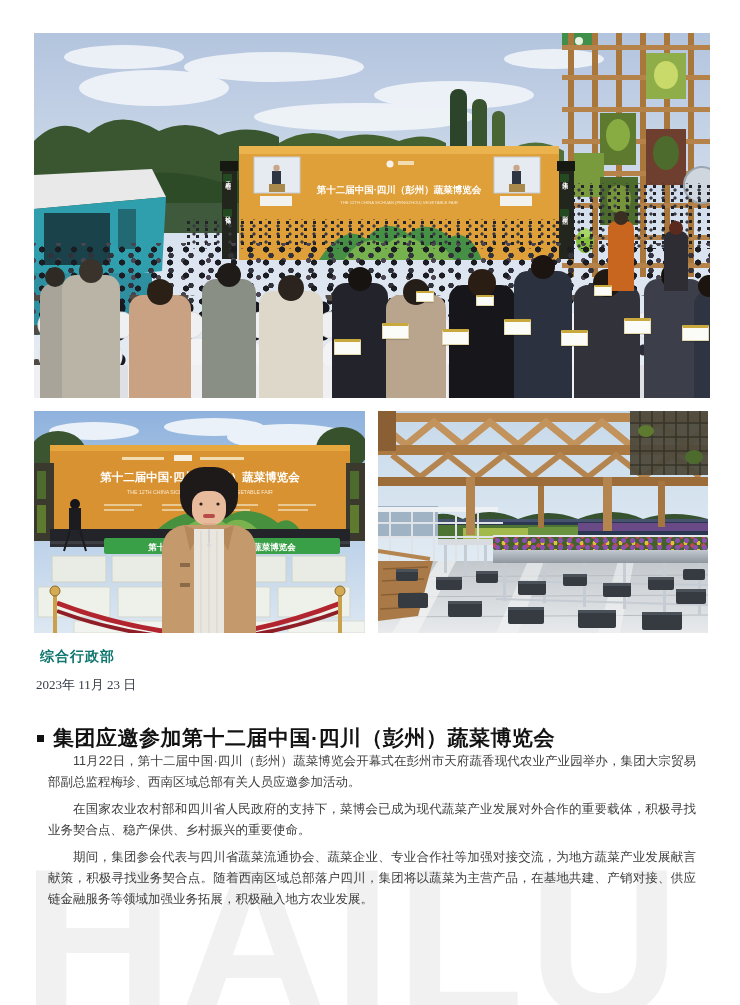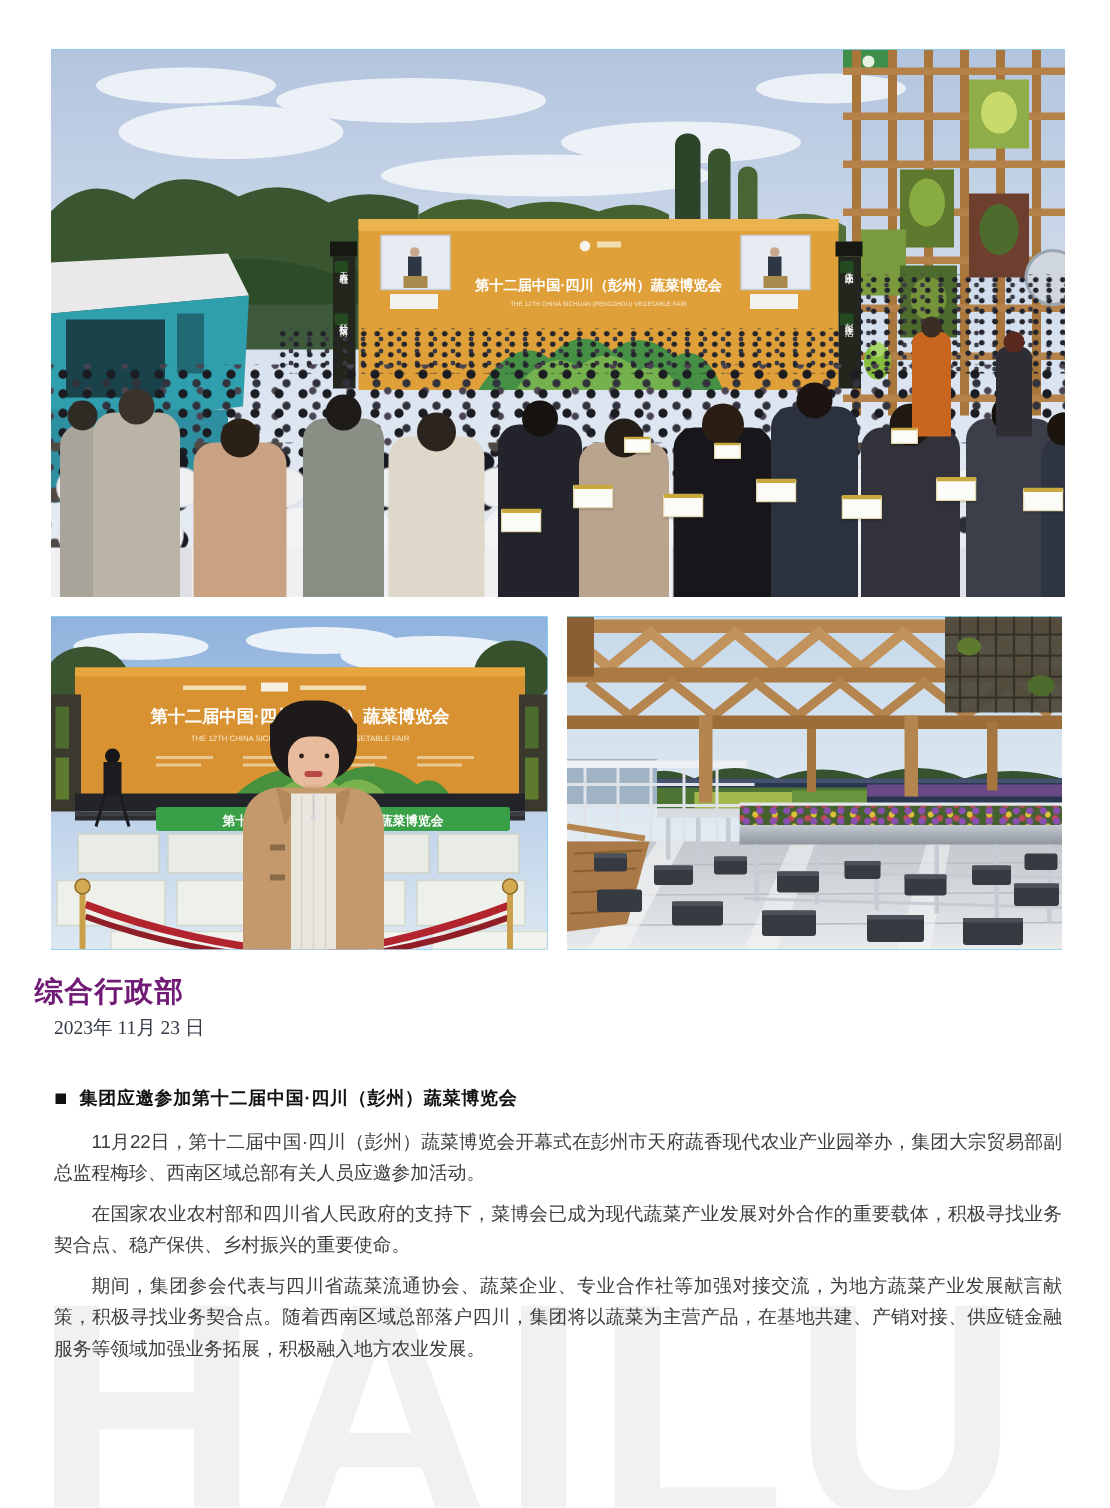--- a/index.html
+++ b/index.html
@@ -53,33 +53,33 @@
        color:#fff;background:#234a20;padding:2px 1px;letter-spacing:1px;border-radius:1px;}
   
   .flowers{position:absolute;left:115px;top:126px;width:215px;height:13px;z-index:2;background-color:#44602e;
       background-image:
       radial-gradient(circle,#8a4fb0 0 2.2px,transparent 2.6px),
       radial-gradient(circle,#e0c23a 0 1.8px,transparent 2.2px),
       radial-gradient(circle,#c04858 0 2px,transparent 2.4px);
       background-size:9px 7px,13px 8px,11px 9px;background-position:0 0,4px 2px,7px 4px;
       border-radius:2px;}
   
-  .dept{position:absolute;left:23px;top:648px;z-index:2;font-family:"Liberation Serif",serif;
-        font-size:19px;font-weight:700;color:#701a75;letter-spacing:1px;}
+  .dept{position:absolute;left:40px;top:648px;z-index:2;font-family:"Liberation Serif",serif;
+        font-size:14px;font-weight:700;color:#0f766e;letter-spacing:1px;}
   .date{position:absolute;left:36px;top:676px;z-index:2;font-family:"Liberation Serif",serif;
         font-size:13px;color:#333a45;}
   .badge{position:absolute;right:32px;top:654px;z-index:2;background:#202f4e;color:#ffffff;
          font-family:"Liberation Serif",serif;font-size:20px;font-weight:700;
          padding:5px 13px 6px;border-radius:9px;letter-spacing:1px;}
   
   .hrow{position:absolute;left:37px;top:724px;z-index:2;display:flex;align-items:center;gap:9px;}
   .bullet{width:7px;height:7px;background:#111111;flex:0 0 auto;}
-  .headline{font-size:12px;font-weight:700;color:#121212;letter-spacing:.5px;white-space:nowrap;}
+  .headline{font-size:21px;font-weight:700;color:#121212;letter-spacing:.5px;white-space:nowrap;}
   .body{position:absolute;left:36px;top:751px;width:672px;z-index:2;}
-  .body p{margin:0 0 6px;font-size:12.5px;line-height:21px;color:#3d3d3d;
+  .body p{margin:0 12px 6px;font-size:12.5px;line-height:21px;color:#3d3d3d;
           text-indent:2em;text-align:justify;}
 </style>
 </head>
 <body>
 
 <div class="page">
 
   <div class="watermark">HAILU</div>
 
   <div class="photo" id="photo-main">

